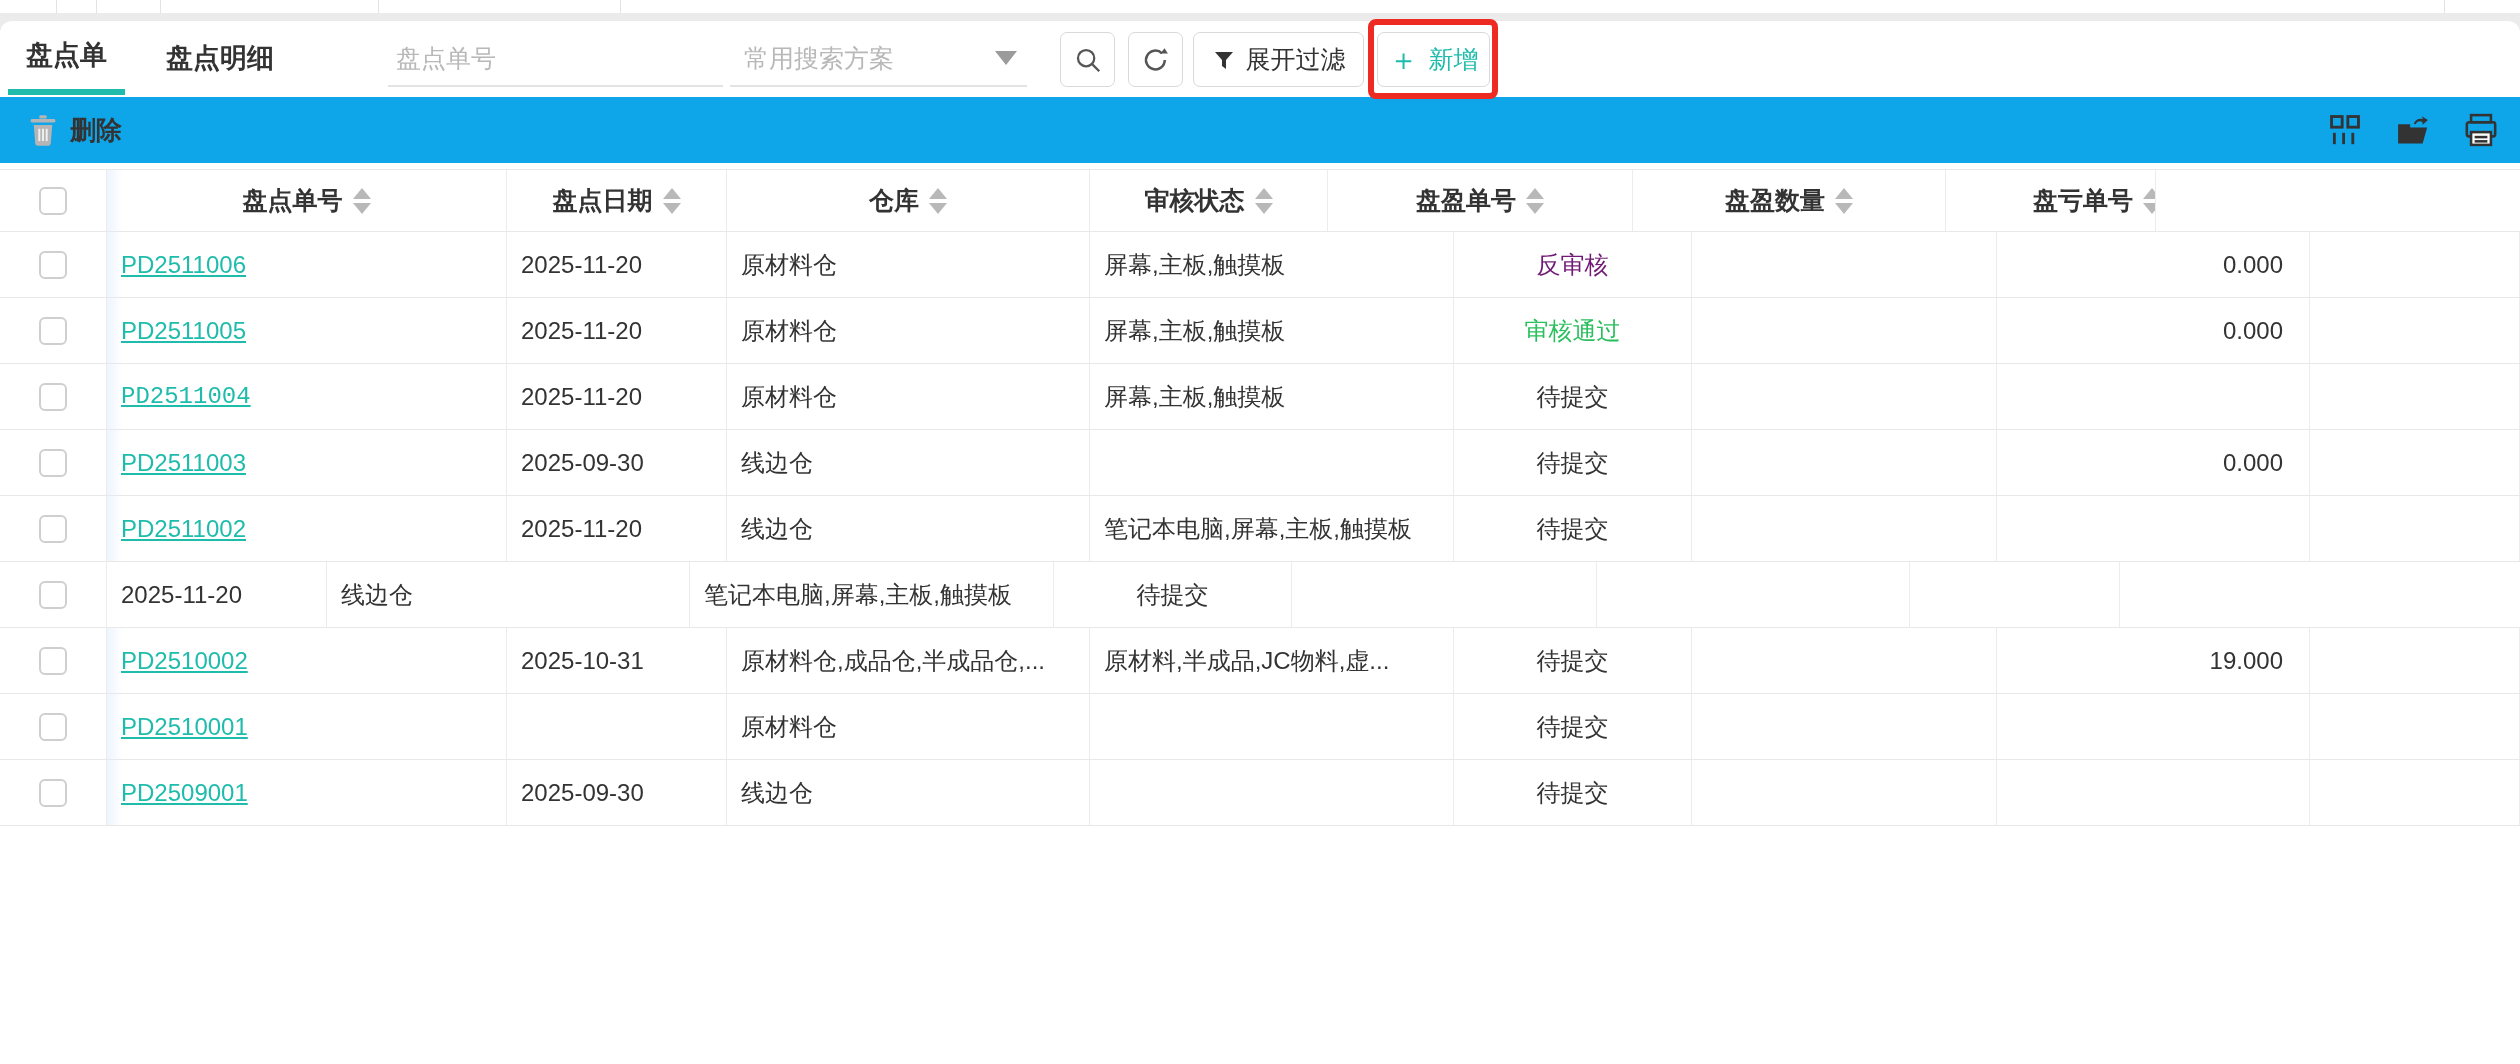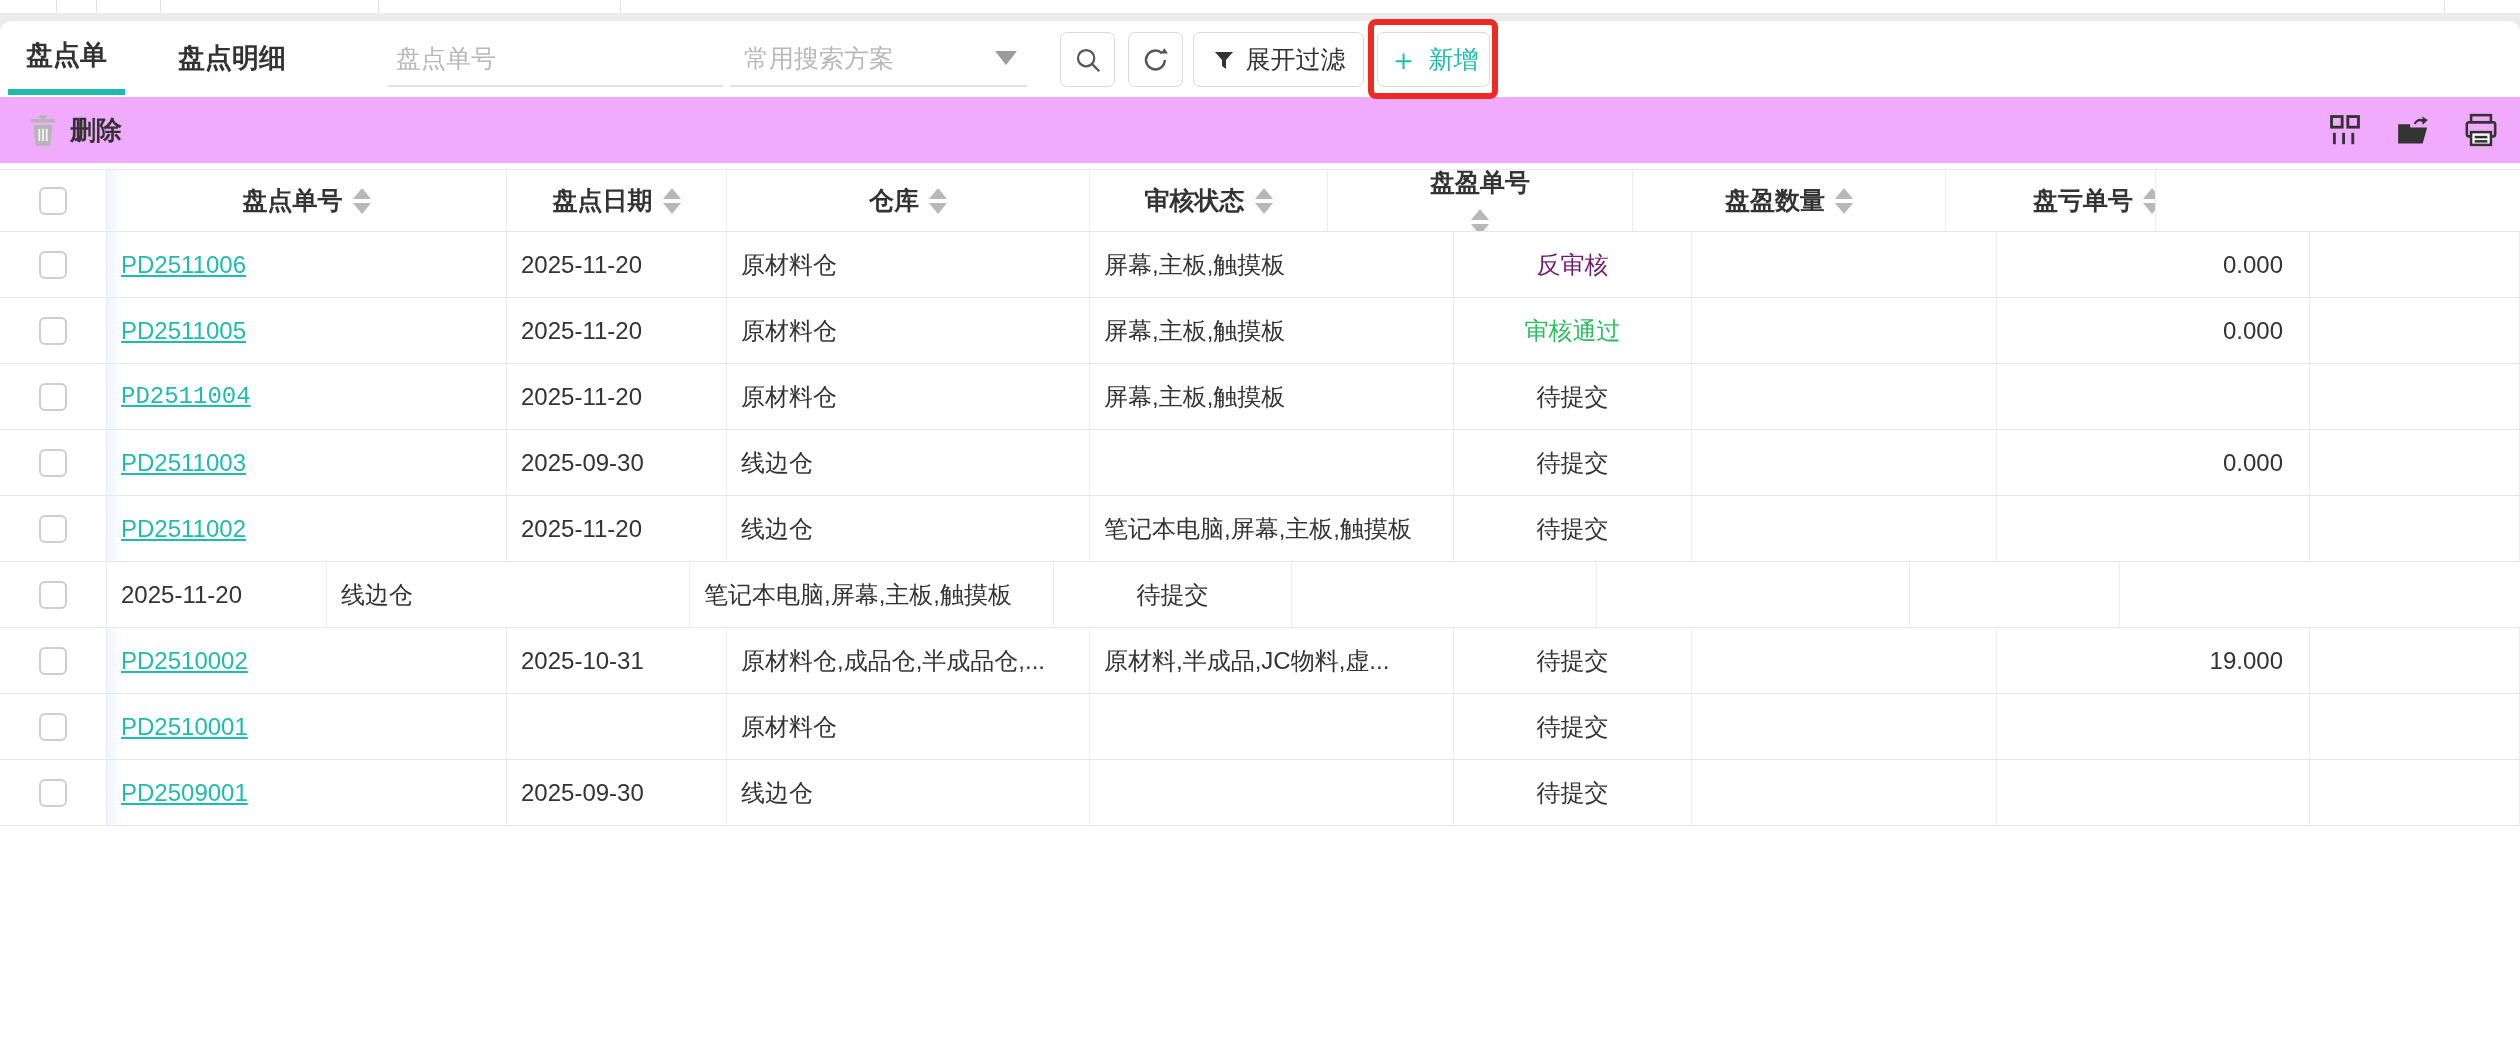--- a/index.html
+++ b/index.html
@@ -14,21 +14,21 @@
   
   .panel { position:absolute; top:21px; left:0; width:2520px; height:1043px;
     background:#fff; border-radius:12px 12px 0 0; }
 
   
   .tabbar { position:relative; height:74px; }
   .tab { position:absolute; top:0; height:74px; display:flex; align-items:center;
     font-size:27px; font-weight:600; color:#333; cursor:pointer; padding:0 18px; }
   .tab.active { border-bottom:6px solid #1fbcac; }
   .tab-1 { left:8px; }
-  .tab-2 { left:160px; }
+  .tab-2 { left:148px; }
 
   .u-input { position:absolute; top:10px; height:56px; border:none; border-bottom:2px solid #e3e3e3;
     font-size:25px; color:#333; background:transparent; outline:none; padding:0 8px; }
   .u-input::placeholder { color:#b8b8b8; }
   .order-input { left:388px; width:335px; }
 
   .scheme-select { position:absolute; left:730px; top:10px; width:297px; height:56px;
     border-bottom:2px solid #e3e3e3; display:flex; align-items:center; justify-content:space-between;
     cursor:pointer; padding:0 10px 0 14px; }
   .scheme-select .ph { font-size:25px; color:#b8b8b8; }
@@ -41,21 +41,21 @@
   .btn-search { left:1060px; width:55px; }
   .btn-refresh { left:1128px; width:55px; }
   .btn-filter { left:1193px; width:171px; }
   .btn-add { left:1377px; width:113px; color:#1fbcac; }
   .btn-add .plus { font-size:30px; color:#1fbcac; line-height:1; }
 
   .red-annotation { position:absolute; left:1368px; top:-2px; width:130px; height:80px;
     border:6px solid #ee2b23; border-radius:8px; pointer-events:none; z-index:5; }
 
   
-  .toolbar { margin-top:2px; height:66px; background:#f0abfc; display:flex; align-items:center;
+  .toolbar { margin-top:2px; height:66px; background:#0ea5e9; display:flex; align-items:center;
     justify-content:space-between; padding:0 22px 0 28px; }
   .del-btn { display:flex; align-items:center; gap:12px; cursor:pointer; }
   .del-btn .lbl { font-size:26px; font-weight:600; color:#333; }
   .right-icons { display:flex; align-items:center; gap:34px; }
   .tool-icon { width:34px; height:34px; cursor:pointer; }
 
   
   .table { margin-top:6px; }
   .tr { display:flex; width:2520px; border-bottom:1px solid #e8e8e8; background:#fff; }
   .tr.head { height:63px; border-top:1px solid #e8e8e8; }
@@ -197,21 +197,21 @@
             <span class="dn"></span>
           </span>
         </div>
         <div class="th" style="width: 238px;">
           <span>审核状态</span>
           <span class="sorter">
             <span class="up"></span>
             <span class="dn"></span>
           </span>
         </div>
-        <div class="th" style="width: 305px; flex-direction: column;">
+        <div class="th" style="width: 305px;">
           <span>盘盈单号</span>
           <span class="sorter">
             <span class="up"></span>
             <span class="dn"></span>
           </span>
         </div>
         <div class="th" style="width: 313px;">
           <span>盘盈数量</span>
           <span class="sorter">
             <span class="up"></span>

